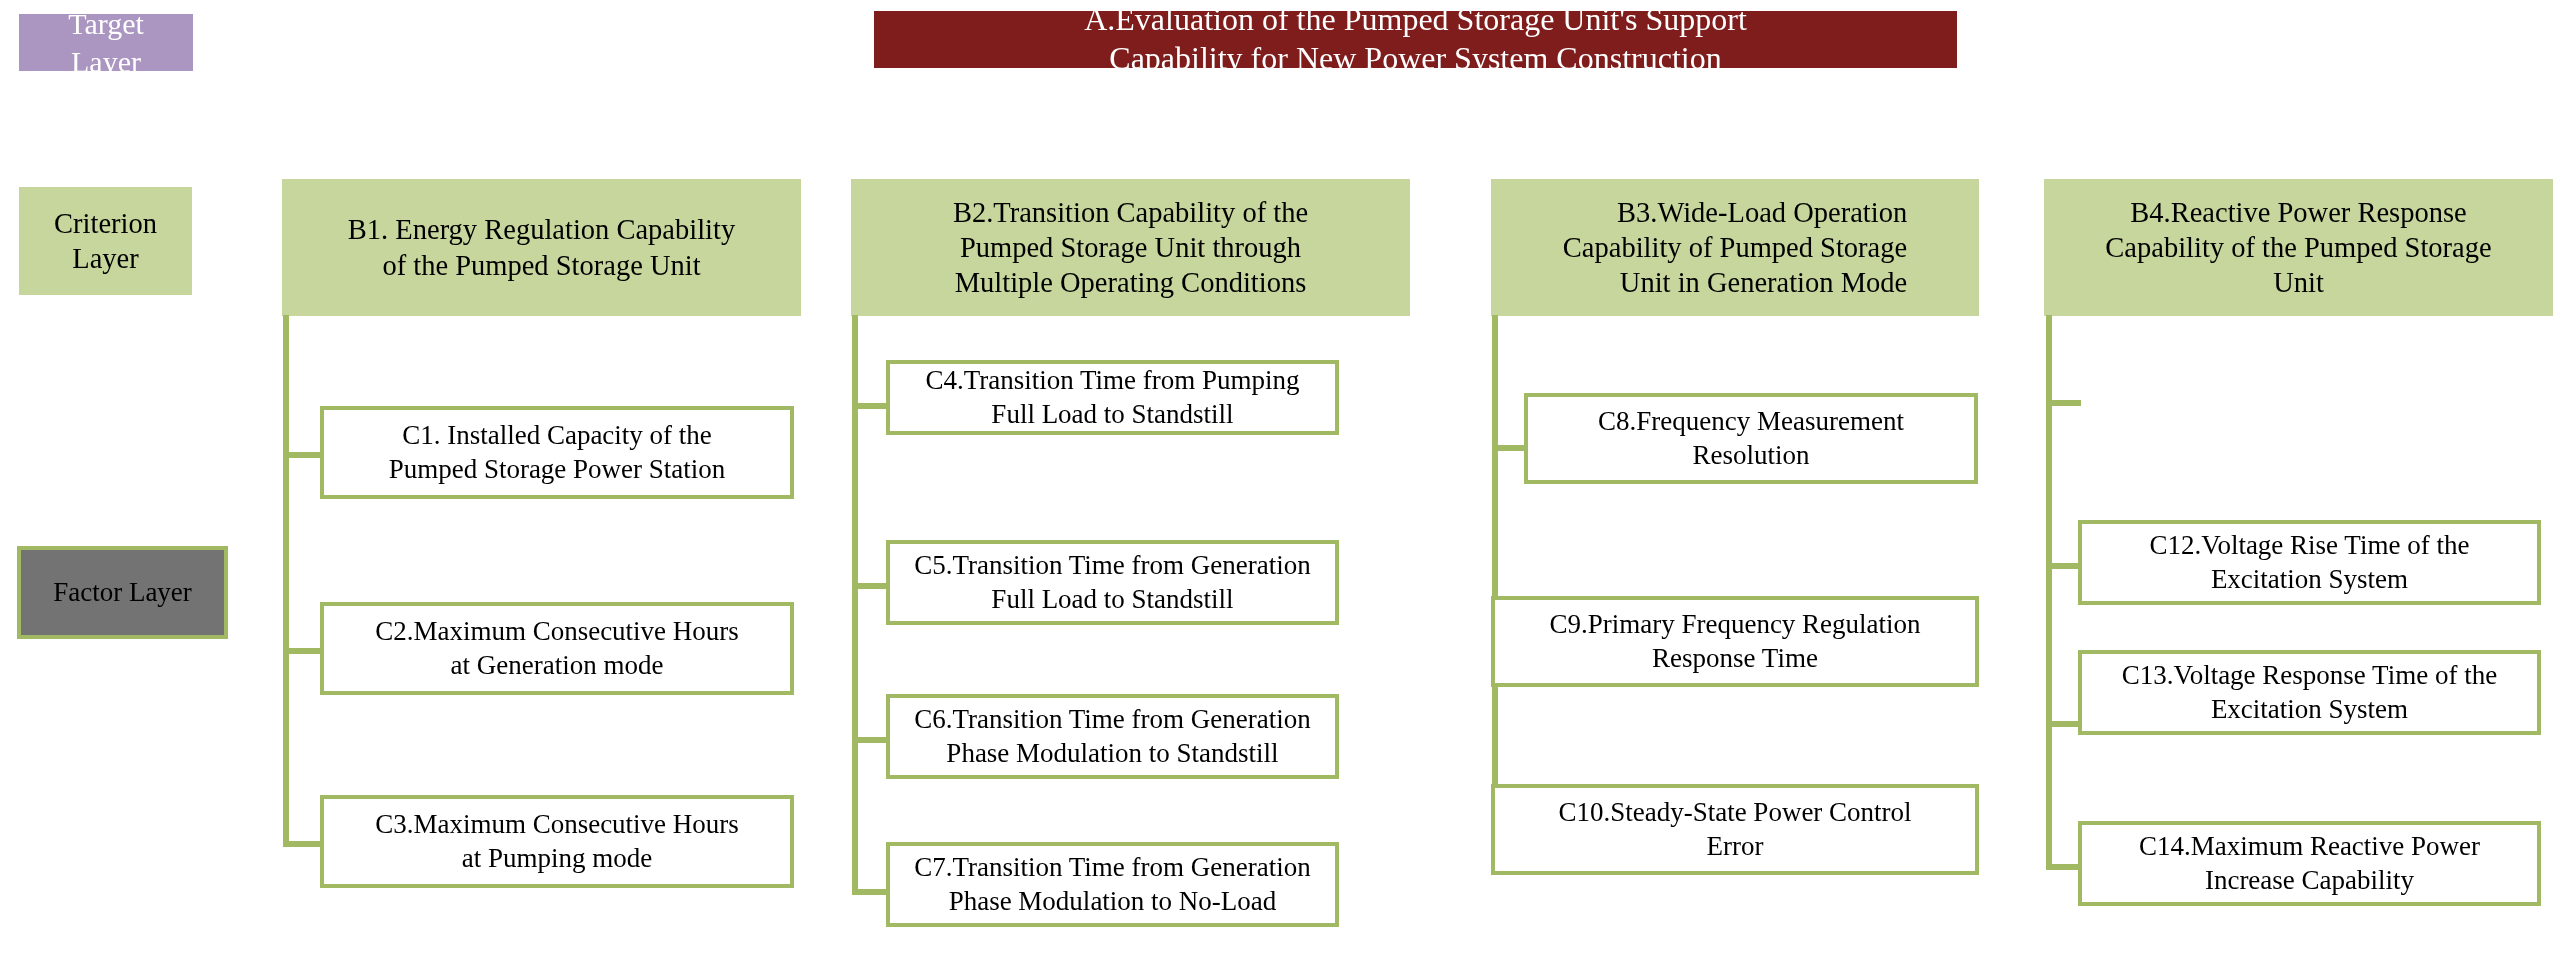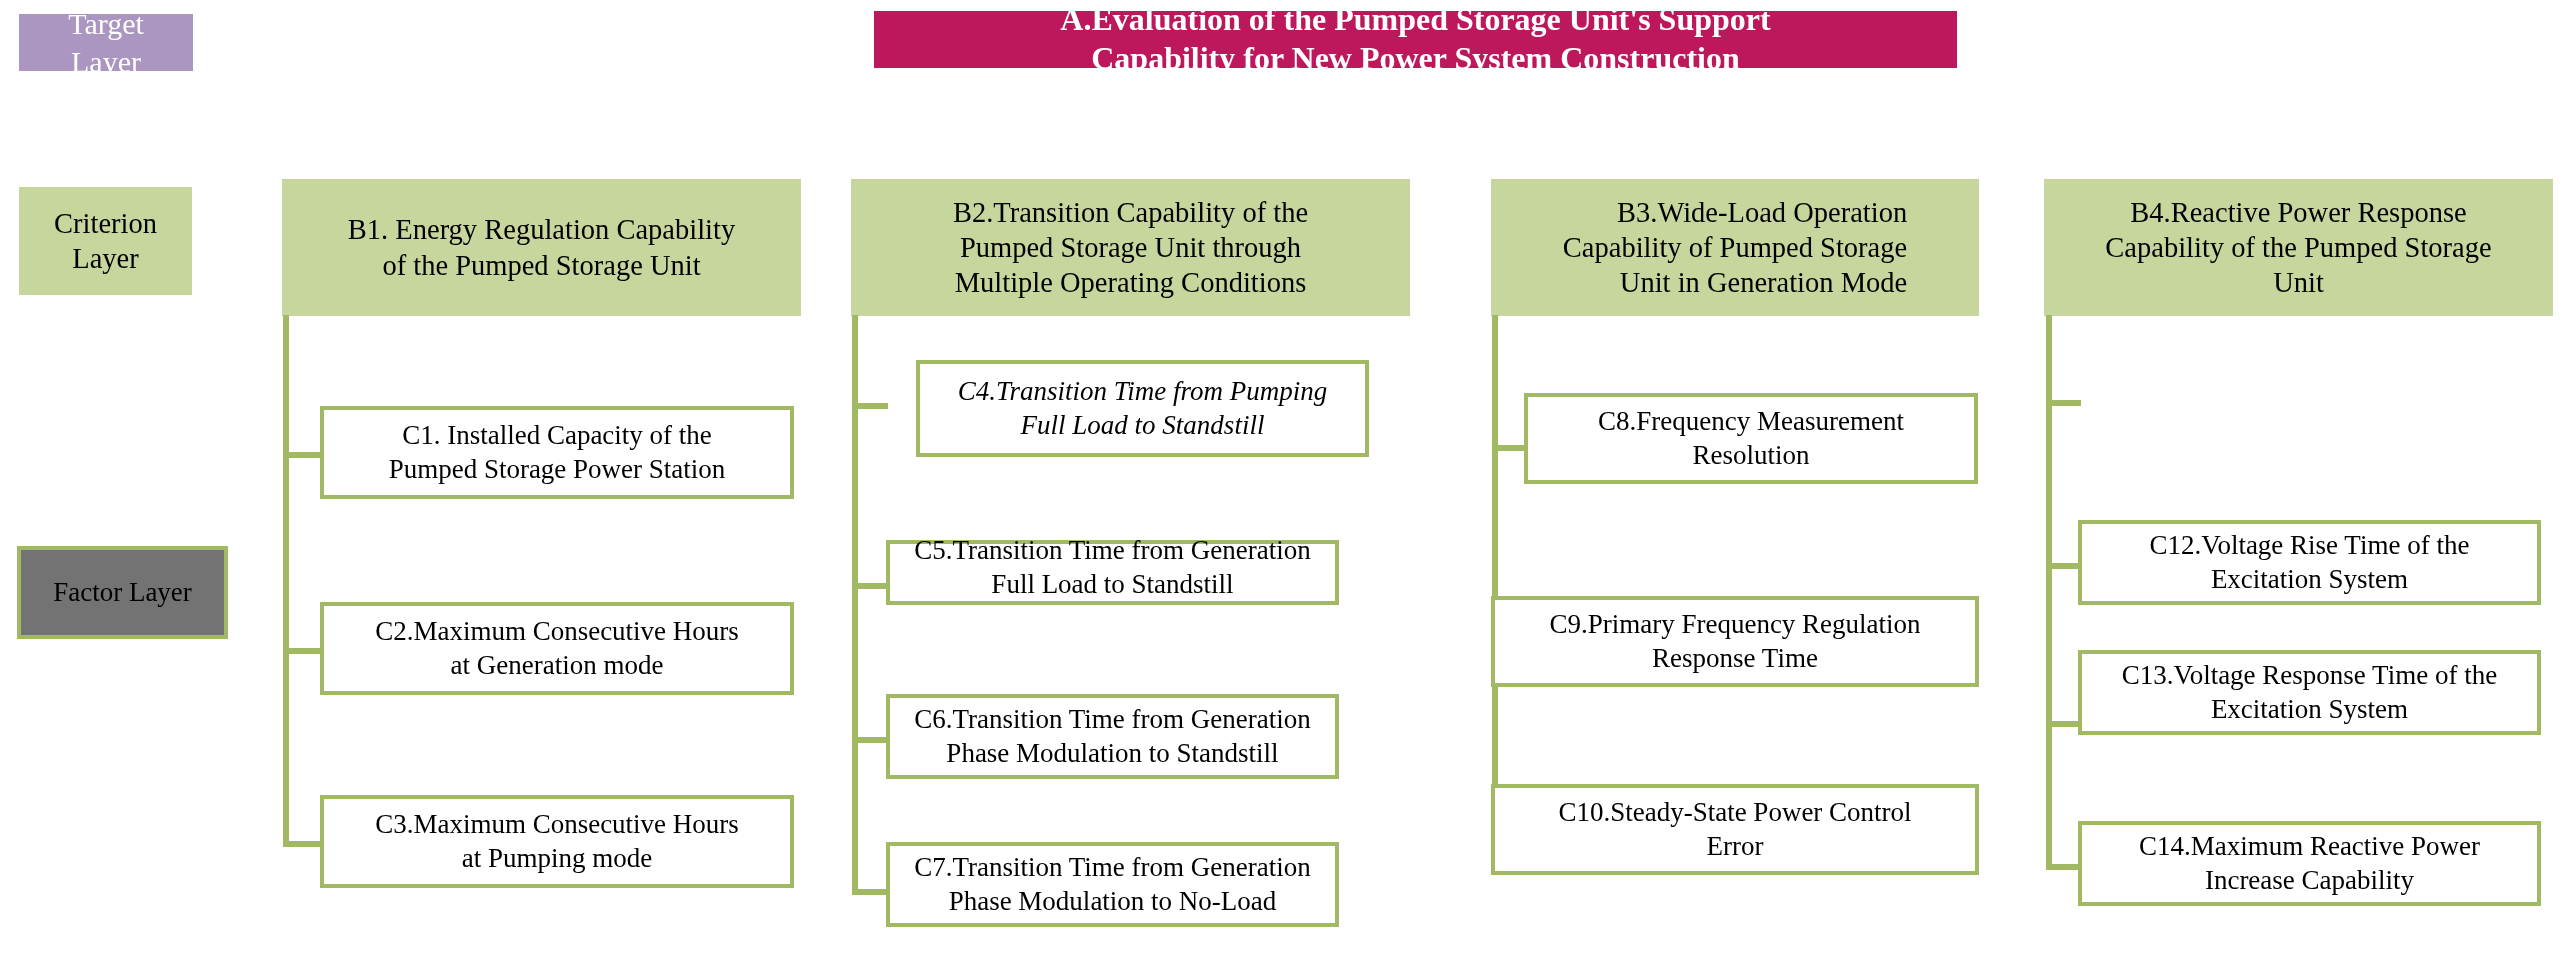--- a/index.html
+++ b/index.html
@@ -28,25 +28,24 @@
   }
 
   .layer-label-purple {
     background: #ab96c1;
     color: #ffffff;
     border: none;
     font-size: 30px;
   }
 
   .title-box {
-    background: #be185d;
+    background: #7f1d1d;
     color: #ffffff;
     border: none;
     font-size: 32px;
-    font-weight: bold;
   }
 
   .layer-label-green {
     background: #c7d69c;
     color: #000000;
     border: none;
     font-size: 28.5px;
   }
 
   .layer-label-white {
@@ -151,26 +150,26 @@
     <span class="node-text">C3.Maximum Consecutive Hours
 at Pumping mode</span>
   </div>
 
   <div class="conn conn-v" style="left:852px; top:315px; height:580px;"></div>
   <div class="conn conn-h" style="left:852px; top:403px; width:36px;"></div>
   <div class="conn conn-h" style="left:852px; top:583px; width:36px;"></div>
   <div class="conn conn-h" style="left:852px; top:737px; width:36px;"></div>
   <div class="conn conn-h" style="left:852px; top:889px; width:36px;"></div>
 
-  <div class="node factor-box" style="left:916px; top:360px; width:453px; height:97px;font-style:italic;">
+  <div class="node factor-box" style="left:886px; top:360px; width:453px; height:75px;">
     <span class="node-text">C4.Transition Time from Pumping
 Full Load to Standstill</span>
   </div>
 
-  <div class="node factor-box" style="left:886px; top:540px; width:453px; height:65px;align-items:flex-end;">
+  <div class="node factor-box" style="left:886px; top:540px; width:453px; height:85px;">
     <span class="node-text">C5.Transition Time from Generation
 Full Load to Standstill</span>
   </div>
 
   <div class="node factor-box" style="left:886px; top:694px; width:453px; height:85px;">
     <span class="node-text">C6.Transition Time from Generation
 Phase Modulation to Standstill</span>
   </div>
 
   <div class="node factor-box" style="left:886px; top:842px; width:453px; height:85px;">

